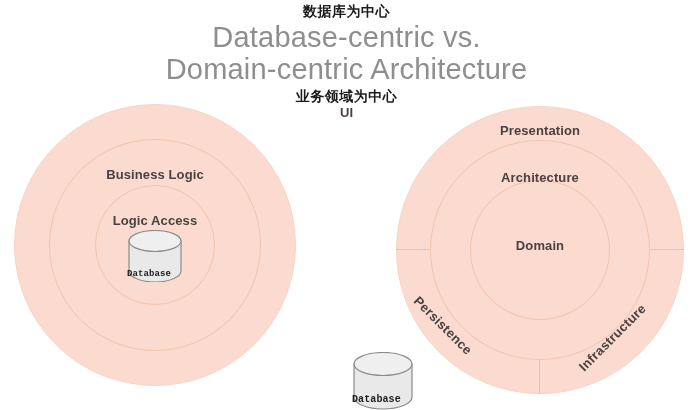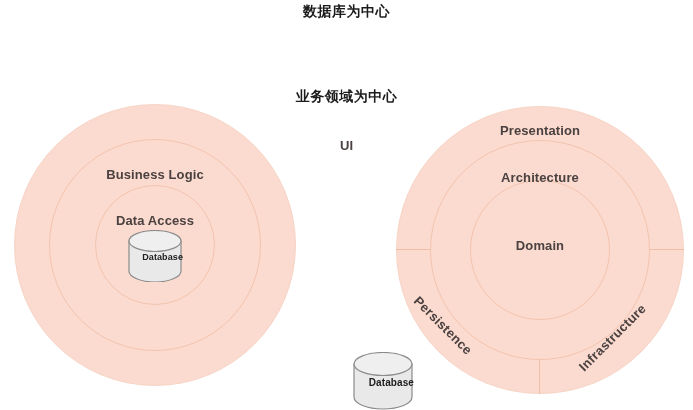--- a/index.html
+++ b/index.html
@@ -92,50 +92,55 @@
   }
 
   
   .db {
     position: absolute;
   }
   .db svg { display: block; }
   .db-text {
     position: absolute;
     width: 100%;
-    text-align: right;
-    font-family: Liberation Sans, sans-serif;
+    text-align: left;
+    font-family: Liberation Mono, monospace;
     font-weight: 700;
     color: #202020;
     letter-spacing: 0.1px;
+    margin-top: 17px;
   }
 </style>
 </head>
 <body>
 
 <div id="canvas">
 
   <div id="title-zh-top" class="title-zh">数据库为中心</div>
 
+  <div id="title-en" class="title-en">
+    <div>Database-centric vs.</div>
+    <div>Domain-centric Architecture</div>
+  </div>
 
   <div id="title-zh-bottom" class="title-zh">业务领域为中心</div>
 
   <div>
 
     <div class="ring ring-outer" style="left:14px; top:104px; width:282px; height:282px;"></div>
 
     <div class="ring ring-mid" style="left:49px; top:139px; width:212px; height:212px;"></div>
 
     <div class="ring ring-inner" style="left:95px; top:185px; width:120px; height:120px;"></div>
 
-    <div class="ring-label centered" style="top:138px;text-align:center;">UI</div>
+    <div class="ring-label centered" style="top:105px;text-align:center;">UI</div>
 
     <div class="ring-label" style="left:14px; top:167px; width:282px;">Business Logic</div>
 
-    <div class="ring-label" style="left:14px; top:213px; width:282px;">Data Access</div>
+    <div class="ring-label" style="left:14px; top:213px; width:282px;">Logic Access</div>
 
     <div class="db" style="left:127px; top:230px; width:56px; height:52px;">
       <svg width="56" height="52" viewBox="0 0 56 52">
         <path d="M2,11 L2,41 A26,11 0 0 0 54,41 L54,11 Z" fill="#e9e9e9" stroke="#8b8b8b" stroke-width="1.2"></path>
         <ellipse cx="28" cy="11" rx="26" ry="10.5" fill="#efefef" stroke="#8b8b8b" stroke-width="1.2"></ellipse>
       </svg>
       <div class="db-text" style="top:22px; font-size:9px;">Database</div>
     </div>
   </div>
 

